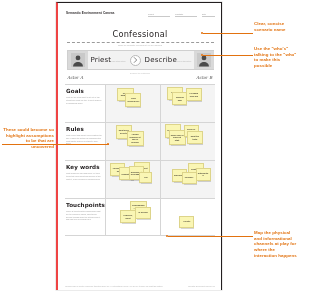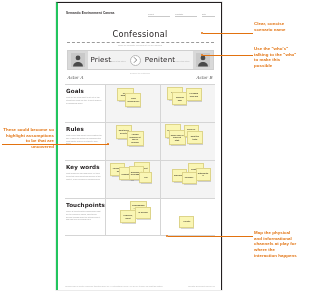--- a/index.html
+++ b/index.html
@@ -15,21 +15,21 @@
     width: 300px; height: 292px;
     background: #ffffff;
   }
 
   
   .sheet {
     position: absolute;
     left: 56px; top: 2px;
     width: 166px; height: 288px;
     background: #ffffff;
-    border-left: 2px solid #22c55e;
+    border-left: 2px solid #ef4444;
     border-right: 1px solid #231f20;
     border-top: 1px solid #231f20;
     box-shadow: 0 0 0 0.5px #d8d8d8;
   }
   .sheet-inner {
     position: absolute;
     left: 0; top: 0; right: 0; bottom: 0;
     padding: 6px 6px 4px 7px;
   }
 
@@ -322,21 +322,21 @@
           <div class="actor-name">Priest</div>
           <div class="actor-rule"></div>
           <div class="actor-hint">Who is this actor?</div>
         </div>
         <div class="chevron-circle">
           <svg width="5" height="6" viewBox="0 0 6 8" aria-hidden="true">
             <path d="M1.4 0.8 L4.6 4 L1.4 7.2" fill="none" stroke="#6d6d6d" stroke-width="1.1" stroke-linecap="round" stroke-linejoin="round"></path>
           </svg>
         </div>
         <div class="actor-slot">
-          <div class="actor-name">Penitent</div>
+          <div class="actor-name">Describe</div>
           <div class="actor-rule"></div>
           <div class="actor-hint">Who is this actor?</div>
         </div>
         <div class="avatar">
           <svg width="14" height="14" viewBox="0 0 24 24" aria-hidden="true">
             <rect width="24" height="24" fill="#c9c9c9"></rect>
             <circle cx="12" cy="8.4" r="4.1" fill="#4a4a4a"></circle>
             <path d="M3.6 23c0-4.7 3.8-7.6 8.4-7.6s8.4 2.9 8.4 7.6z" fill="#4a4a4a"></path>
           </svg>
         </div>

